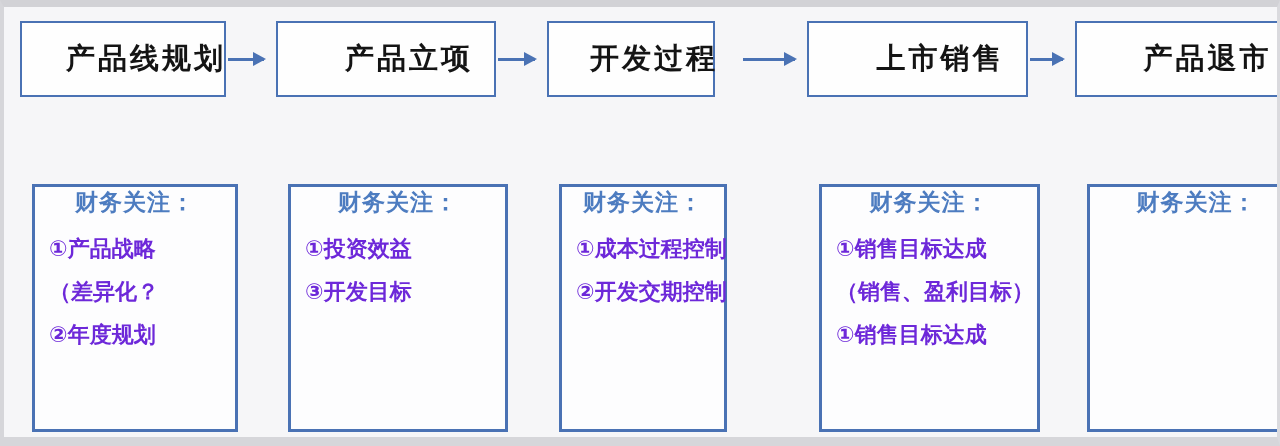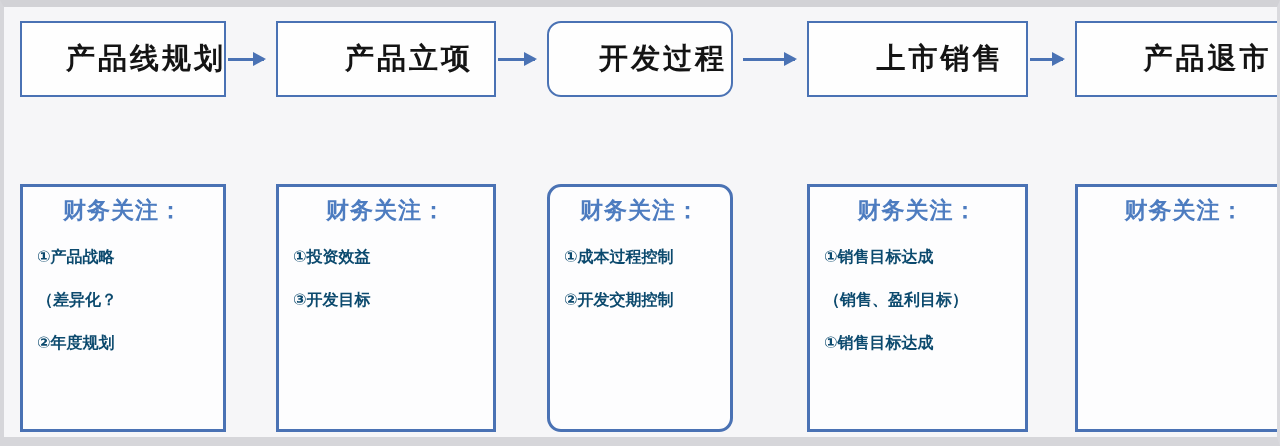--- a/index.html
+++ b/index.html
@@ -29,38 +29,39 @@
   .stage-title{
     font-size:29px;font-weight:bold;color:#141414;
     letter-spacing:3px;white-space:nowrap;
   }
   .focus-box{
     position:absolute;
     top:177px;height:248px;
     box-sizing:border-box;
     background:#fdfdfe;
     border:3px solid #4a72b4;
-    padding:8px 6px 0 6px;
+    padding:0 6px 0 6px;
+    margin-left:12px;
   }
   .focus-heading{
     text-align:center;
     font-size:23px;font-weight:bold;color:#4d7cc0;
     line-height:30px;
     margin-bottom:10px;
     letter-spacing:1px;
   }
   .focus-items{padding-left:8px;}
   .focus-item{
-    font-size:16px;font-weight:bold;color:#0c4a6e;
+    font-size:22px;font-weight:bold;color:#6d28d9;
     line-height:43px;white-space:nowrap;
   }
   
   .c1{left:16px;width:206px;}
   .c2{left:272px;width:220px;}
-  .c3{left:543px;width:186px;border-radius:14px;}
+  .c3{left:543px;width:168px;}
   .c4{left:803px;width:221px;}
   .c5{left:1071px;width:219px;}
   
   .arrow{
     position:absolute;top:51px;height:2.5px;
     background:#4a72b4;
   }
   .arrow::after{
     content:"";position:absolute;
     right:-2px;top:-6px;

